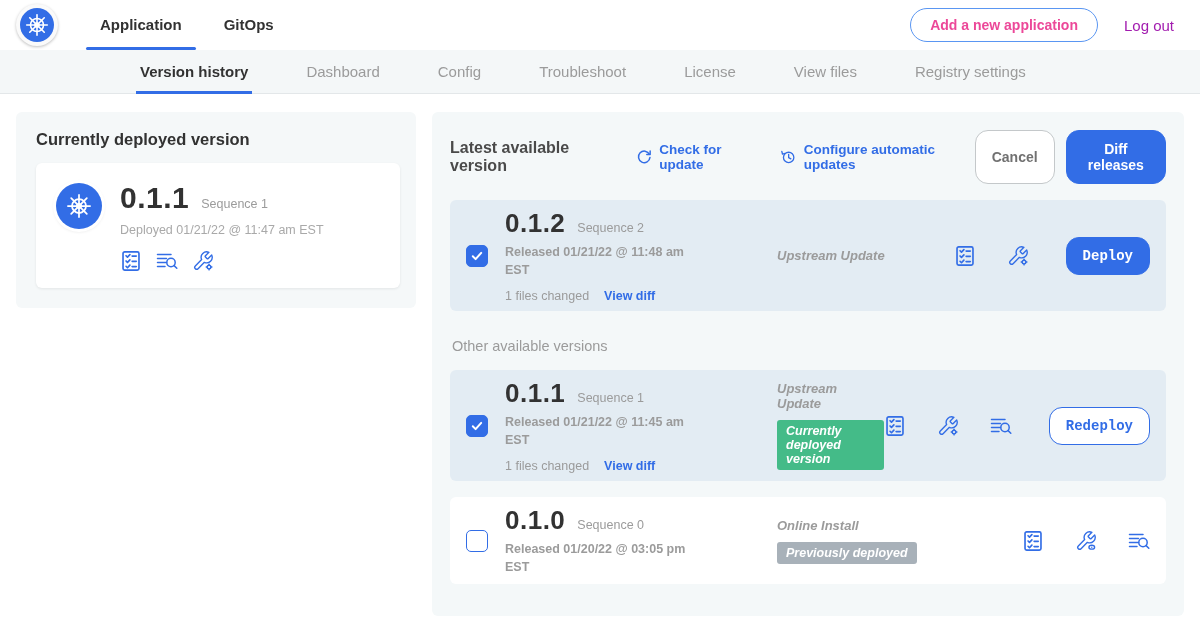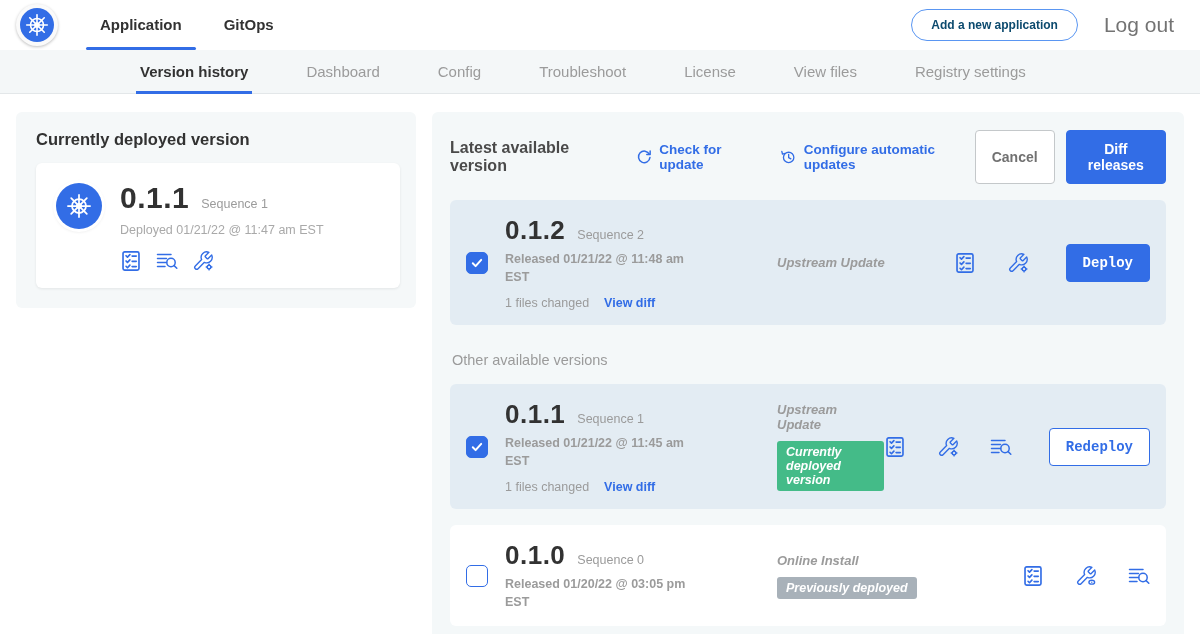--- a/index.html
+++ b/index.html
@@ -8,23 +8,23 @@
 
   
   .top-header { display:flex; align-items:center; height:50px; padding:0 26px 0 16px; background:#fff; position:relative; }
   .logo-outer { width:42px; height:42px; border-radius:50%; background:#fafafa; box-shadow:0 1px 3px rgba(0,0,0,.25);
                 display:flex; align-items:center; justify-content:center; flex:none; }
   .logo-inner { width:34px; height:34px; border-radius:50%; background:#326DE6; display:flex; align-items:center; justify-content:center; }
   .top-tabs { display:flex; height:50px; }
   .top-tab { margin-left:42px; font-weight:700; font-size:15px; color:#323232; line-height:50px; position:relative; cursor:pointer; }
   .top-tab.active::after { content:""; position:absolute; left:-14px; right:-14px; bottom:0; height:3px; background:#326DE6; border-radius:2px; }
   .header-right { margin-left:auto; display:flex; align-items:center; gap:26px; }
-  .pill-btn { border-radius:20px; border:1.5px solid #5A96F2; color:#0c4a6e; background:#fff; font-weight:700; font-size:12px;
+  .pill-btn { border-radius:20px; border:1.5px solid #5A96F2; color:#ec4899; background:#fff; font-weight:700; font-size:14px;
               padding:8px 19px; cursor:pointer; font-family:inherit; }
-  .logout { font-size:21px; color:#737373; cursor:pointer; }
+  .logout { font-size:15px; color:#a21caf; cursor:pointer; }
 
   
   .subnav { display:flex; gap:58px; padding-left:140px; align-items:center; height:44px; background:#F4F7F8; border-bottom:1px solid #E3E7E9; }
   .subnav-tab { font-size:15px; color:#9B9B9B; height:44px; line-height:44px; position:relative; cursor:pointer; white-space:nowrap; }
   .subnav-tab.active { color:#323232; font-weight:700; }
   .subnav-tab.active::after { content:""; position:absolute; left:-4px; right:-4px; bottom:0; height:3px; background:#326DE6; }
 
   
   .main { display:flex; gap:16px; padding:18px 16px; align-items:flex-start; }
 
@@ -42,26 +42,26 @@
   .icon-row { display:flex; gap:14px; margin-top:13px; align-items:center; }
   .icbtn { width:22px; height:22px; cursor:pointer; display:inline-flex; }
   .ic { fill:none; stroke:#326DE6; stroke-width:1.5; stroke-linecap:round; stroke-linejoin:round; }
 
   
   .right-panel { flex:1; background:#F4F8F9; border-radius:6px; padding:18px; min-height:504px; }
   .panel-header { display:flex; align-items:center; }
   .panel-title { font-size:16px; font-weight:700; color:#4A4A4A; }
   .hlink { display:flex; align-items:center; gap:7px; color:#326DE6; font-weight:700; font-size:13.5px; margin-left:20px; cursor:pointer; text-decoration:none; }
   .header-btns { margin-left:auto; display:flex; gap:11px; }
-  .btn { font-weight:700; font-size:14px; border-radius:4px; padding:10px 16px; cursor:pointer; font-family:inherit; border:1px solid transparent; }
+  .btn { font-weight:700; font-size:14px; border-radius:13px; padding:10px 16px; cursor:pointer; font-family:inherit; border:1px solid transparent; }
   .btn-blue { background:#326DE6; color:#fff; border-color:#326DE6; }
   .btn-outline-blue { background:#fff; color:#326DE6; border-color:#326DE6; }
   .btn-cancel { background:#fff; color:#717171; border-color:#C4C8CA; }
 
-  .vrow { display:flex; align-items:center; padding:15px 16px; border-radius:6px; margin-top:16px; }
+  .vrow { display:flex; align-items:center; padding:8px 16px; border-radius:6px; margin-top:16px; }
   .vrow.sel { background:#E3ECF3; }
   .vrow.plain { background:#fff; }
   .chk { width:22px; height:22px; border-radius:5px; border:1.5px solid #326DE6; background:#fff; margin-right:17px; flex:none;
          display:flex; align-items:center; justify-content:center; cursor:pointer; }
   .chk.on { background:#326DE6; }
   .vinfo { width:238px; flex:none; }
   .vnum { font-size:26px; font-weight:700; color:#323232; letter-spacing:.5px; }
   .vrel { font-size:12.5px; font-weight:700; color:#9B9B9B; width:200px; margin-top:5px; line-height:1.4; }
   .vfiles { margin-top:10px; font-size:12.5px; color:#9B9B9B; display:flex; gap:15px; align-items:center; }
   .vdiff { color:#326DE6; font-weight:700; cursor:pointer; }

